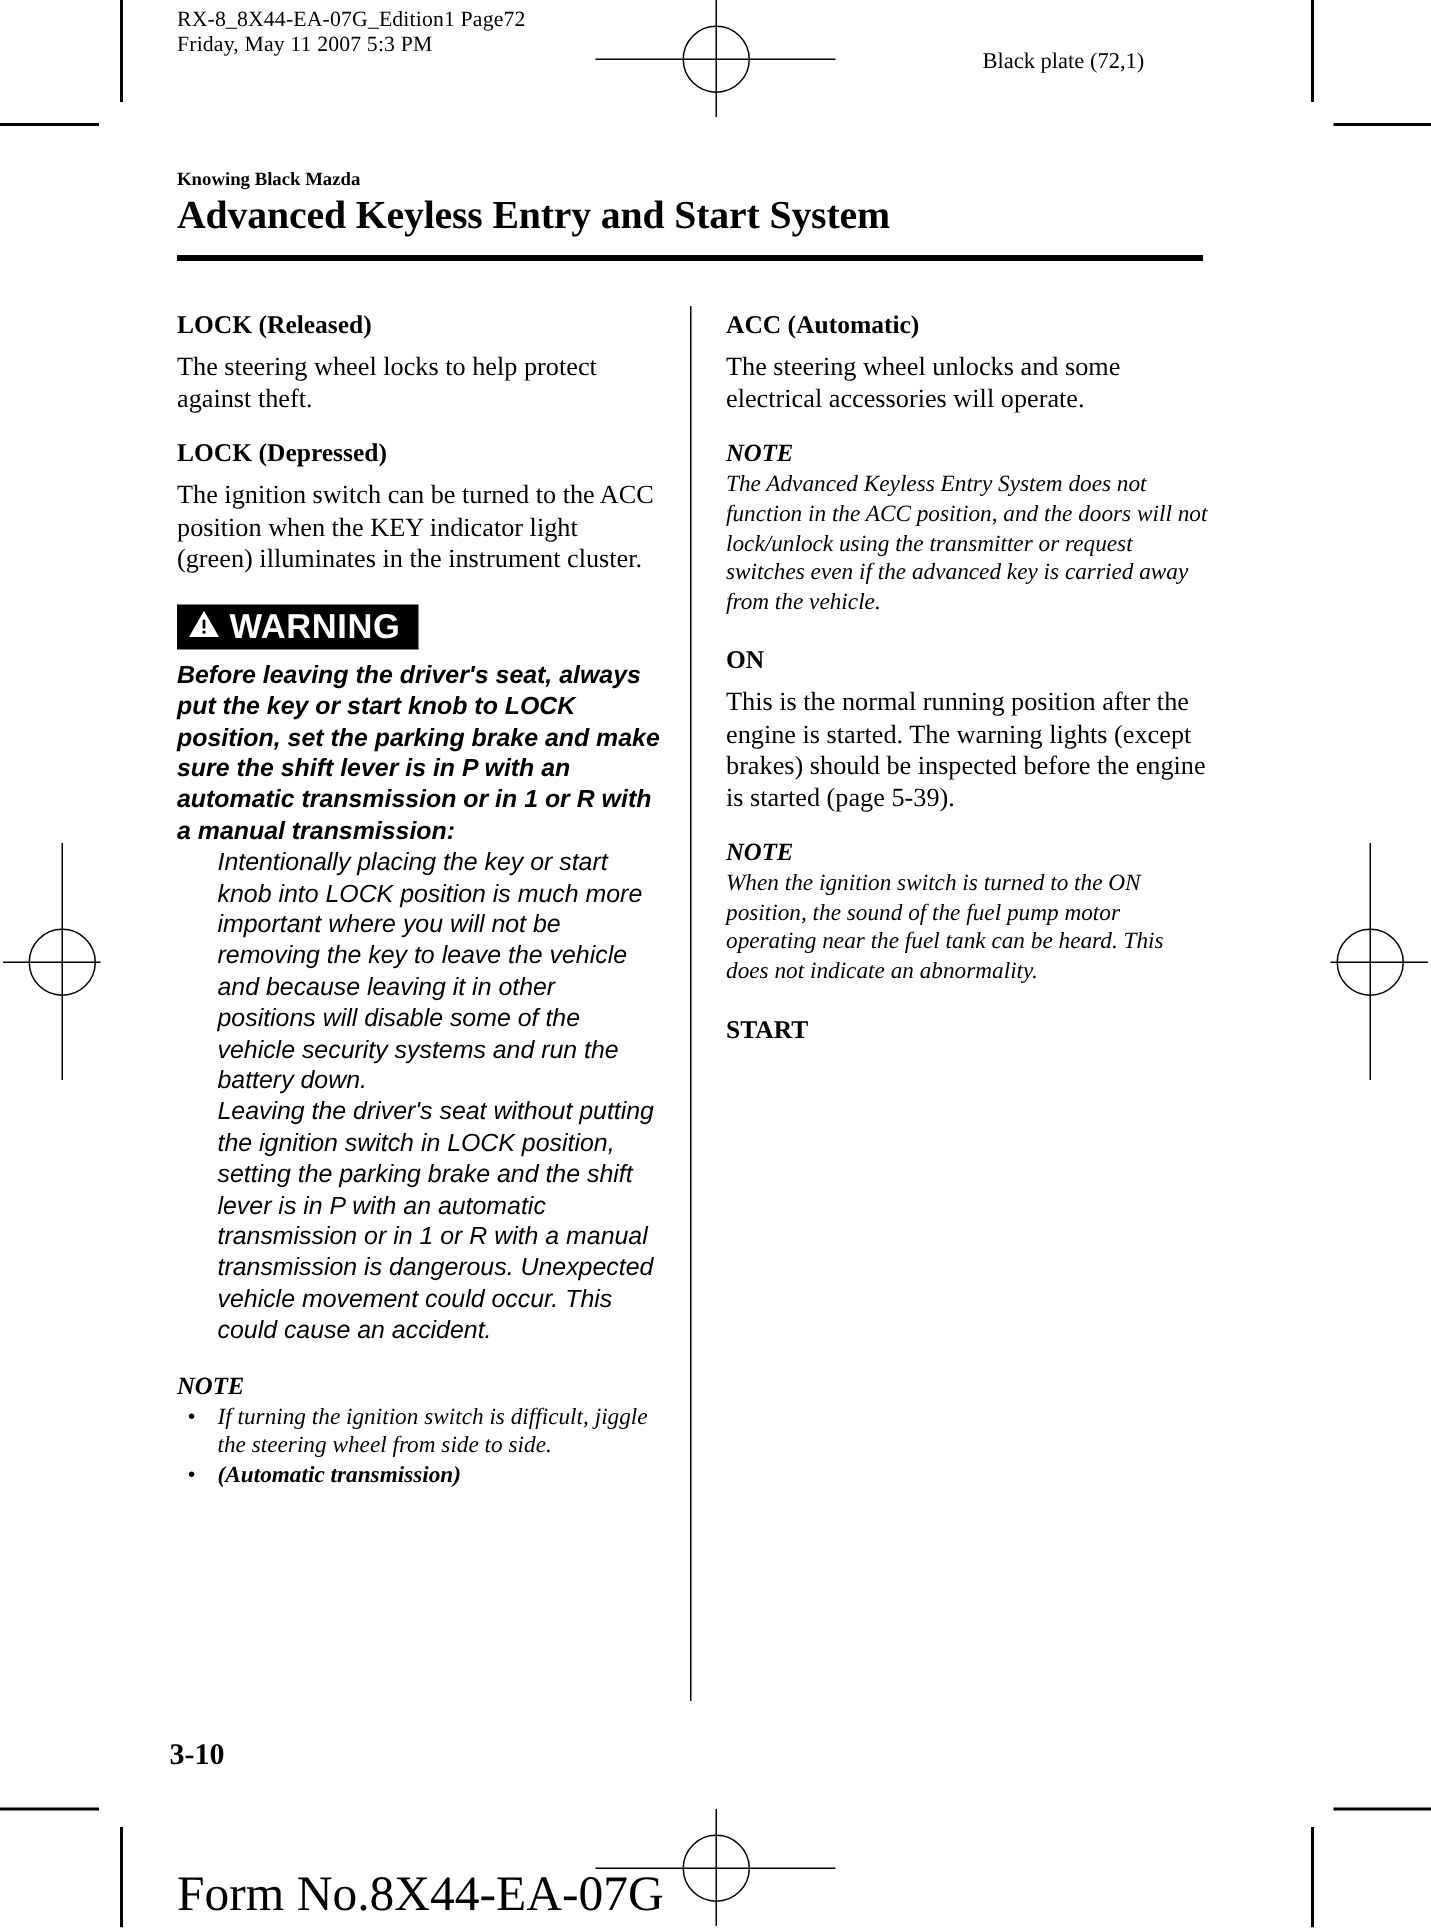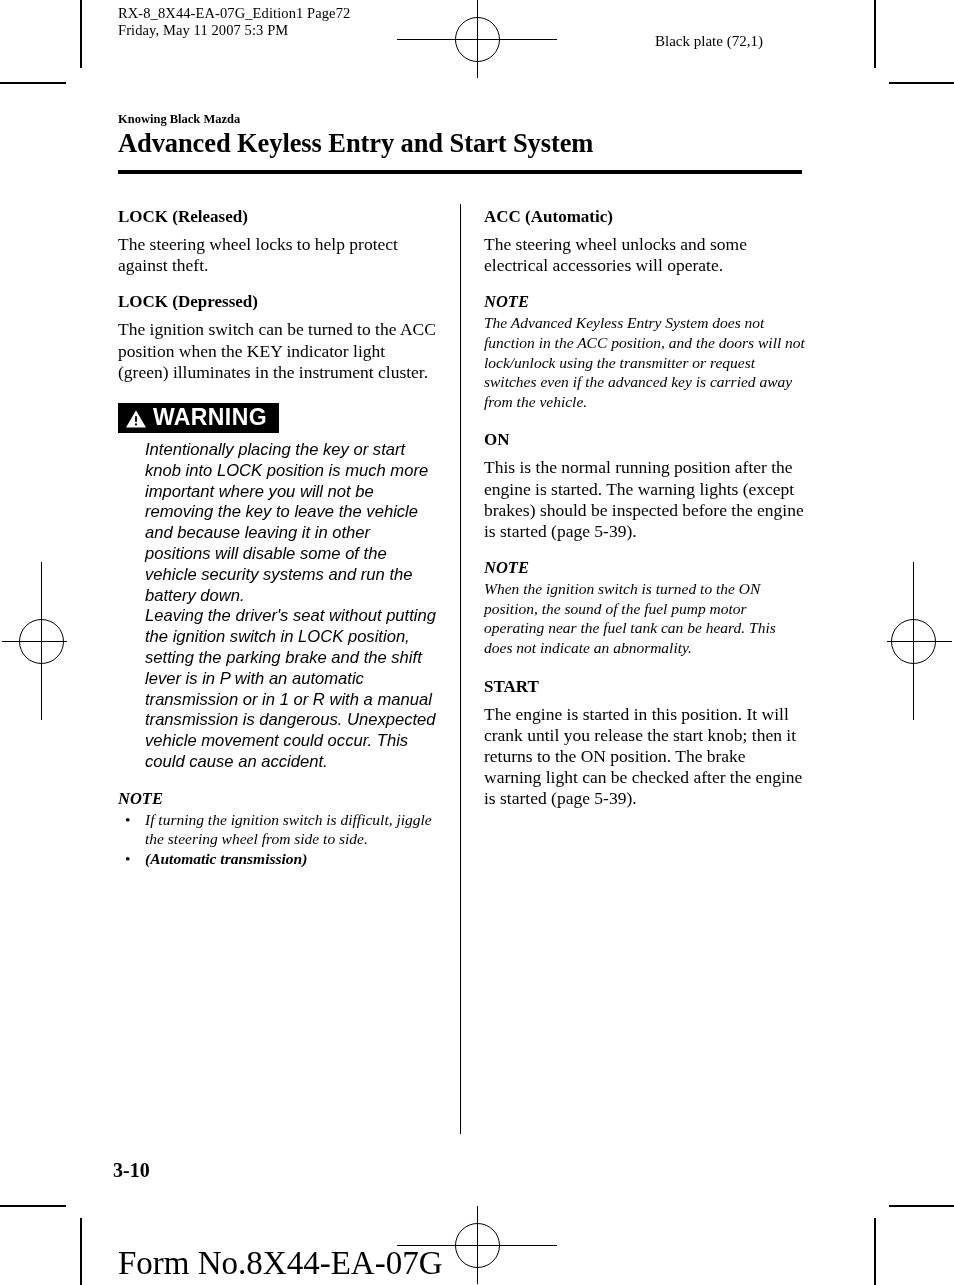--- a/index.html
+++ b/index.html
@@ -146,21 +146,21 @@
     font-family: "Liberation Serif", serif;
     font-style: italic;
     font-size: 15.5px;
     line-height: 19.6px;
     margin: 0 0 6px 0;
   }
 
   
   .warn-banner {
     display: inline-flex;
-    align-items: flex-end;
+    align-items: flex-start;
     background: #000;
     color: #fff;
     padding: 3px 12px 4px 7px;
     margin: 10px 0 7px 0;
   }
   .warn-banner .tri {
     width: 22px;
     height: 20px;
     margin-right: 6px;
     display: block;
@@ -299,20 +299,21 @@
 
   <div class="warn-banner">
     <svg class="tri" viewBox="0 0 22 20">
       <path d="M11 1.2 L21 18.6 L1 18.6 Z" fill="#ffffff"></path>
       <rect x="10.05" y="7.0" width="1.9" height="6.1" rx="0.9" fill="#000000"></rect>
       <circle cx="11" cy="15.4" r="1.15" fill="#000000"></circle>
     </svg>
     <span class="wtext">WARNING</span>
   </div>
 
+  <p class="warn-lead">Before leaving the driver's seat, always put the key or start knob to LOCK position, set the parking brake and make sure the shift lever is in P with an automatic transmission or in 1 or R with a manual transmission:</p>
   <p class="warn-sub">Intentionally placing the key or start knob into LOCK position is much more important where you will not be removing the key to leave the vehicle and because leaving it in other positions will disable some of the vehicle security systems and run the battery down.</p>
   <p class="warn-sub">Leaving the driver's seat without putting the ignition switch in LOCK position, setting the parking brake and the shift lever is in P with an automatic transmission or in 1 or R with a manual transmission is dangerous. Unexpected vehicle movement could occur. This could cause an accident.</p>
 
   <h4 class="note">NOTE</h4>
   <ul class="note-list">
     <li>
       <span class="bullet">•</span>
       <span class="li-text">If turning the ignition switch is difficult, jiggle the steering wheel from side to side.</span>
     </li>
     <li>
@@ -328,17 +329,16 @@
   <p class="body tight">The steering wheel unlocks and some electrical accessories will operate.</p>
   <h4 class="note">NOTE</h4>
   <p class="noteText">The Advanced Keyless Entry System does not function in the ACC position, and the doors will not lock/unlock using the transmitter or request switches even if the advanced key is carried away from the vehicle.</p>
 
   <h3 class="sec spaced">ON</h3>
   <p class="body tight">This is the normal running position after the engine is started. The warning lights (except brakes) should be inspected before the engine is started (page 5-39).</p>
   <h4 class="note">NOTE</h4>
   <p class="noteText">When the ignition switch is turned to the ON position, the sound of the fuel pump motor operating near the fuel tank can be heard. This does not indicate an abnormality.</p>
 
   <h3 class="sec spaced">START</h3>
-  <p class="body">The engine is started in this position. It will crank until you release the start knob; then it returns to the ON position. The brake warning light can be checked after the engine is started (page 5-39).</p>
 </div>
 
 <div class="page-num">3-10</div>
 <div class="form-no">Form No.8X44-EA-07G</div>
 
 </body></html>

